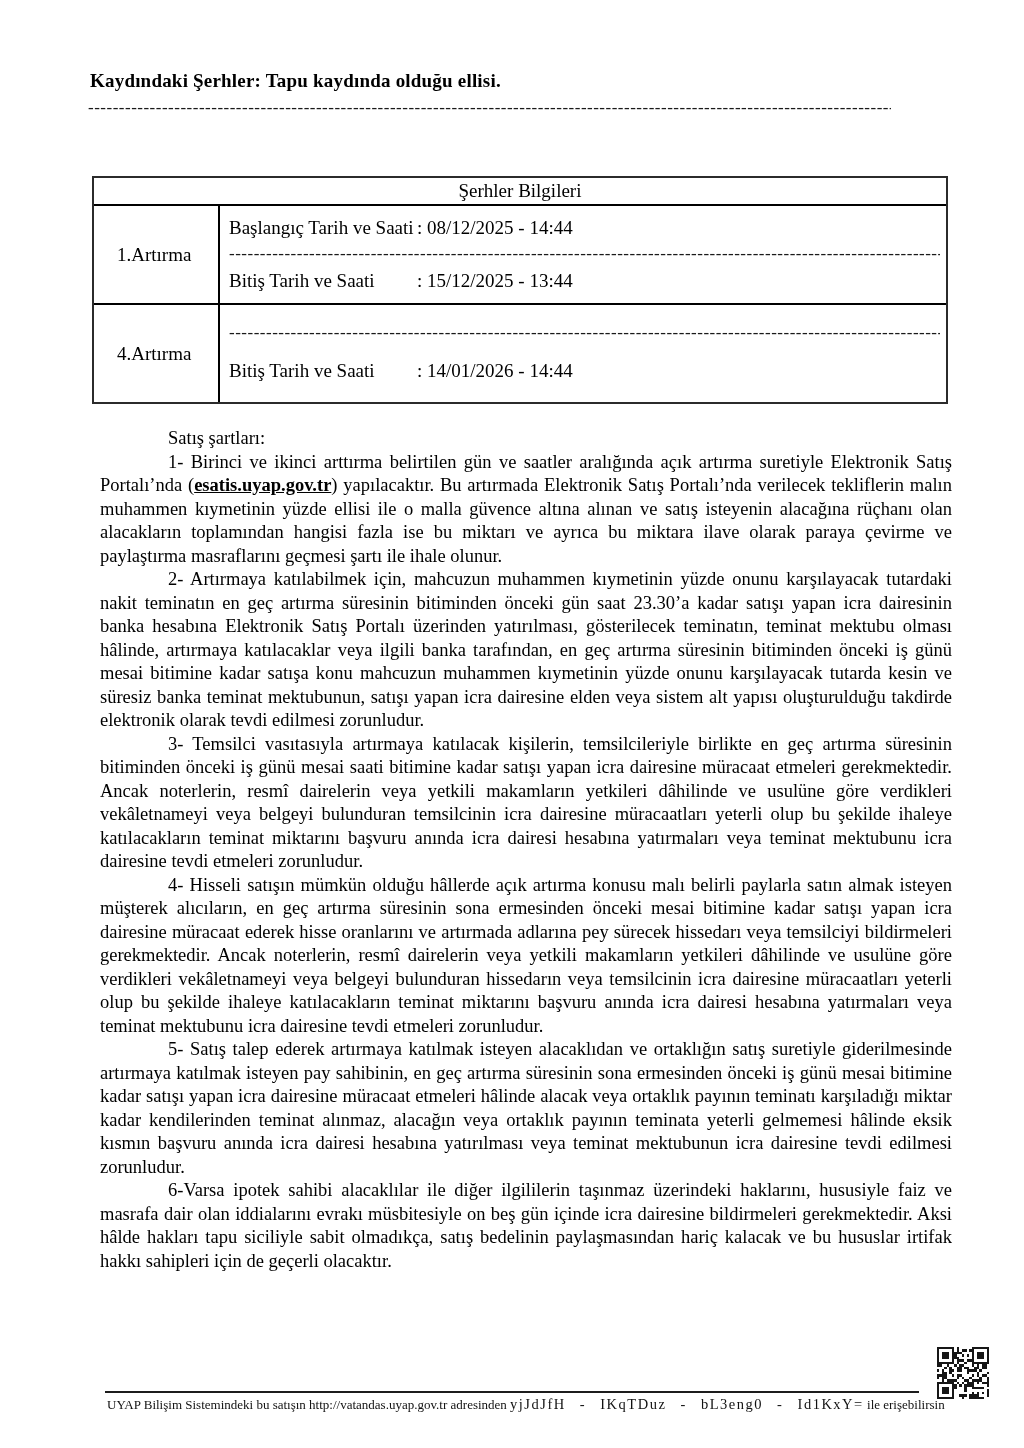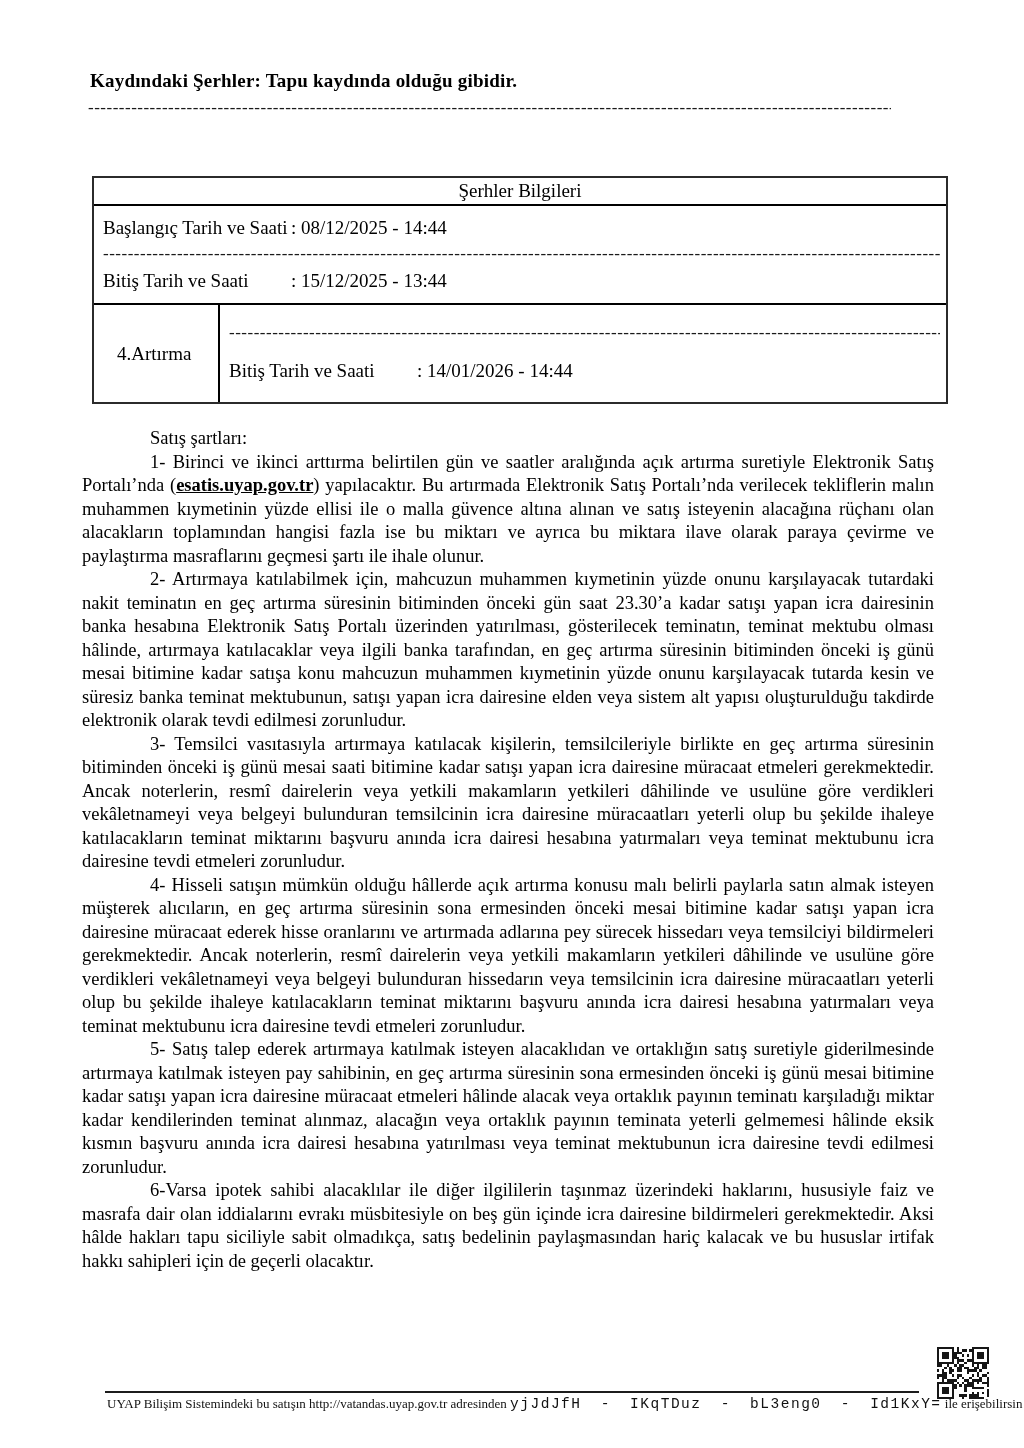--- a/index.html
+++ b/index.html
@@ -37,55 +37,56 @@
     padding:4px 6px 4px 9px;box-sizing:border-box;overflow:hidden;
   }
   .t-line{white-space:nowrap;}
   .t-key{display:inline-block;width:188px;}
   .t-dash{
     white-space:nowrap;overflow:hidden;height:18px;line-height:16px;
     font-size:17px;color:#1a1a1a;letter-spacing:.5px;
   }
   
   .terms{
-    position:absolute;left:82px;top:427px;width:852px;
+    position:absolute;left:100px;top:427px;width:852px;
     font-size:18.5px;line-height:23.5px;text-align:justify;
   }
   .terms p{margin:0;text-indent:68px;}
   .esatis-link{font-weight:bold;text-decoration:underline;}
   
   .foot-rule{
     position:absolute;left:105px;top:1391px;width:814px;height:2px;background:#1c1c1c;
   }
   .foot-text{
     position:absolute;left:107px;top:1396px;width:815px;
     font-size:13px;white-space:nowrap;color:#111;
   }
   .foot-code{
-    font-family:Liberation Mono, monospace;
+    font-family:Liberation Serif, serif;
     font-size:14.5px;letter-spacing:1.5px;word-spacing:9px;
   }
   
   .qr{
     position:absolute;left:937px;top:1347px;width:52px;height:52px;
     display:grid;grid-template-columns:repeat(21,1fr);grid-template-rows:repeat(21,1fr);
     background:#fff;
   }
   .qr div{background:#161616;}
 </style>
 </head>
 <body>
 
-<div class="hdr-title">Kaydındaki Şerhler: Tapu kaydında olduğu gibidir.</div>
+<div class="hdr-title">Kaydındaki Şerhler: Tapu kaydında olduğu ellisi.</div>
 <div class="hdr-dash">------------------------------------------------------------------------------------------------------------------------------------------------------</div>
 
 <div class="atable">
   <div class="t-head">Şerhler Bilgileri</div>
 
   <div class="t-row">
+    <div class="t-label">1.Artırma</div>
     <div class="t-cell">
       <div class="t-line">
         <span class="t-key">Başlangıç Tarih ve Saati</span><span>: 08/12/2025 - 14:44</span>
       </div>
       <div class="t-dash">--------------------------------------------------------------------------------------------------------------------------------------------</div>
       <div class="t-line">
         <span class="t-key">Bitiş Tarih ve Saati</span><span>: 15/12/2025 - 13:44</span>
       </div>
     </div>
   </div>

